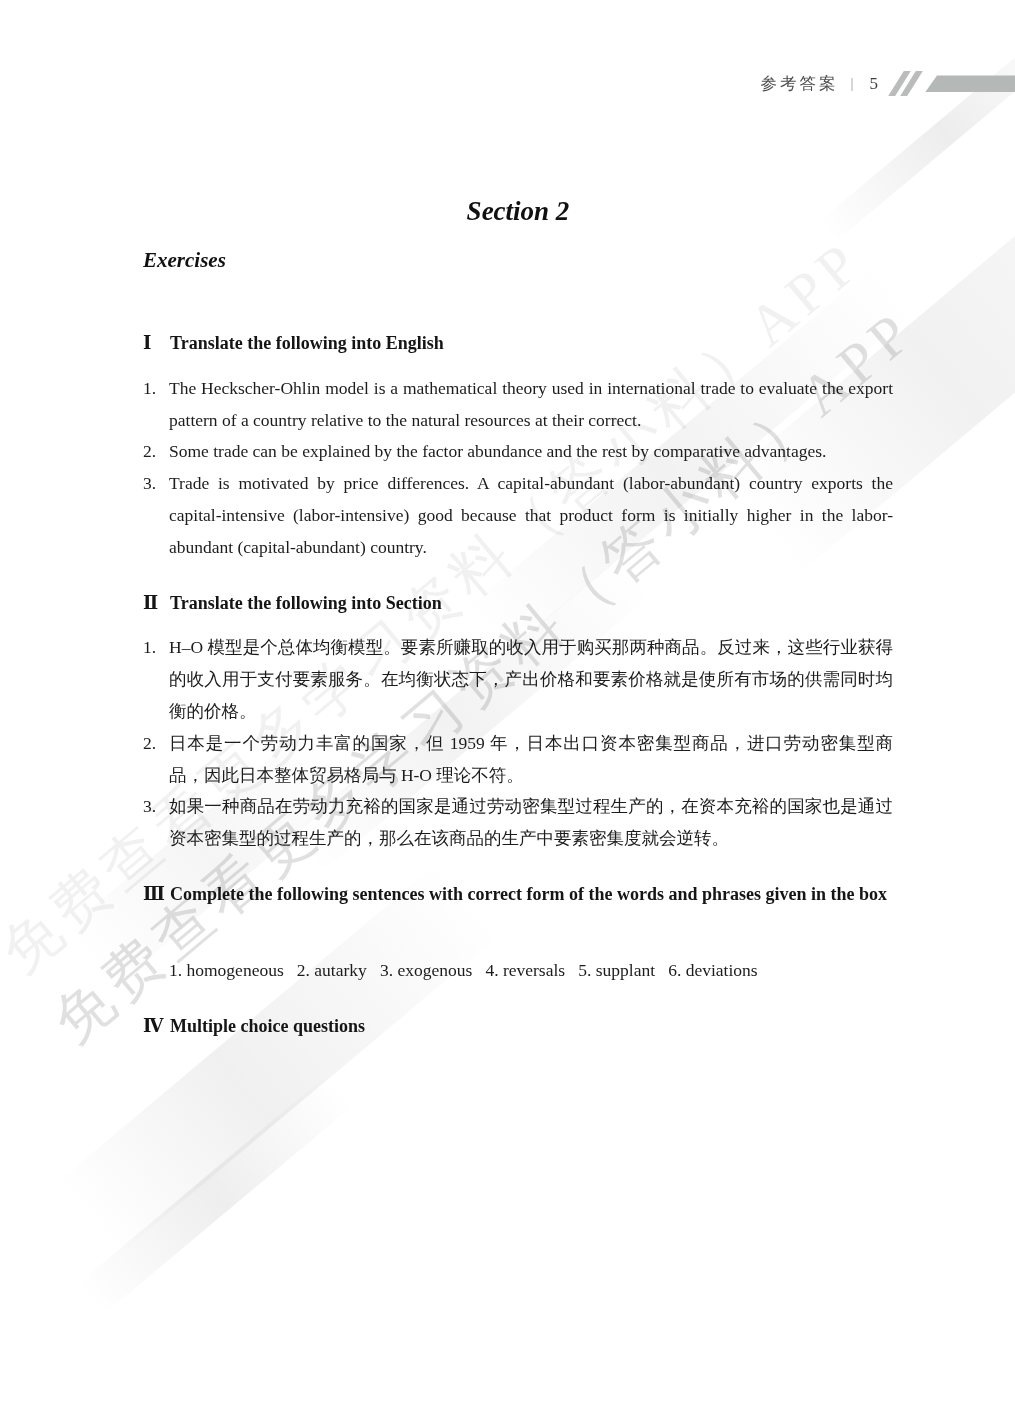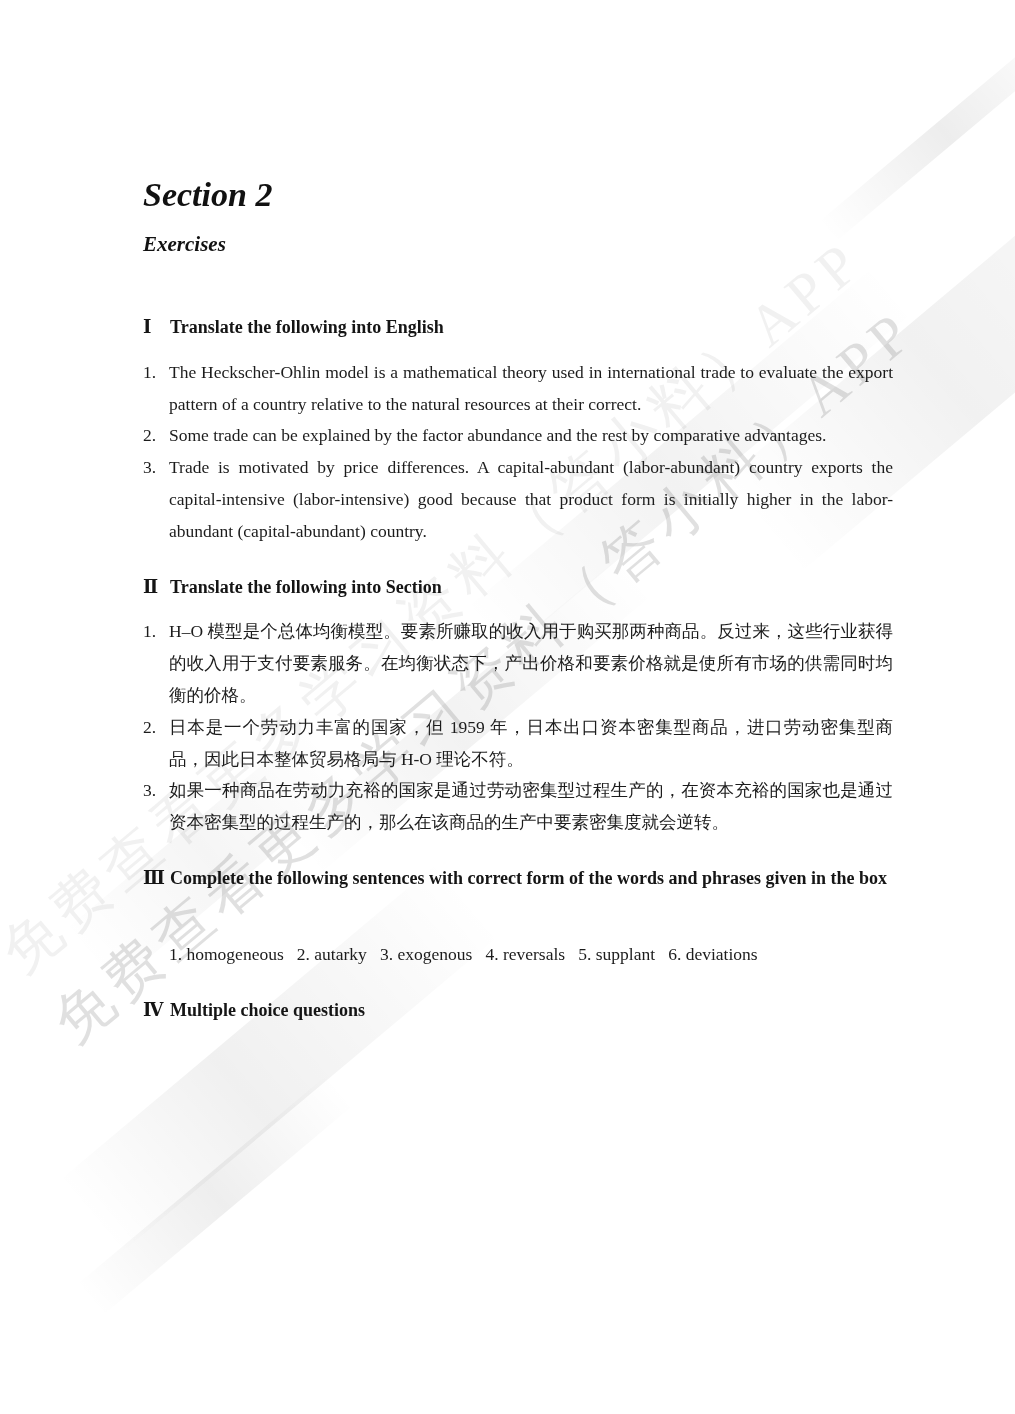--- a/index.html
+++ b/index.html
@@ -79,23 +79,23 @@
     clip-path: polygon(12px 0, 100% 0, 100% 100%, 0 100%);
   }
 
   
   .content {
     position: relative;
     z-index: 2;
     padding: 178px 122px 0 143px;
   }
   .title {
-    margin: 0;
-    text-align: left;
-    font-size: 34px;
+    margin: 16px;
+    text-align: center;
+    font-size: 27px;
     line-height: 34px;
     font-weight: bold;
     font-style: italic;
     color: #111;
   }
   .subtitle {
     margin: 18px 0 0;
     text-align: left;
     font-size: 21px;
     line-height: 28px;
@@ -134,20 +134,28 @@
   <div class="streak s2"></div>
   <div class="streak s3"></div>
   <div class="streak s4"></div>
   <div class="streak s5"></div>
   <div class="streak s6"></div>
   <div class="streak s7"></div>
 
   <div class="watermark wm-ghost">免费查看更多学习资料（答小料）APP</div>
   <div class="watermark wm-main">免费查看更多学习资料（答小料）APP</div>
 
+  <header class="page-header">
+    <span class="hdr-label">参考答案</span>
+    <span class="hdr-sep">|</span>
+    <span class="hdr-num">5</span>
+    <span class="hdr-slash"></span>
+    <span class="hdr-slash second"></span>
+    <span class="hdr-bar"></span>
+  </header>
 
   <main class="content">
 
     <h1 class="title">Section 2</h1>
     <h2 class="subtitle">Exercises</h2>
 
     <section class="section first">
       <div class="section-heading">
         <span class="numeral">Ⅰ</span>
         <span class="heading-text">Translate the following into English</span>

